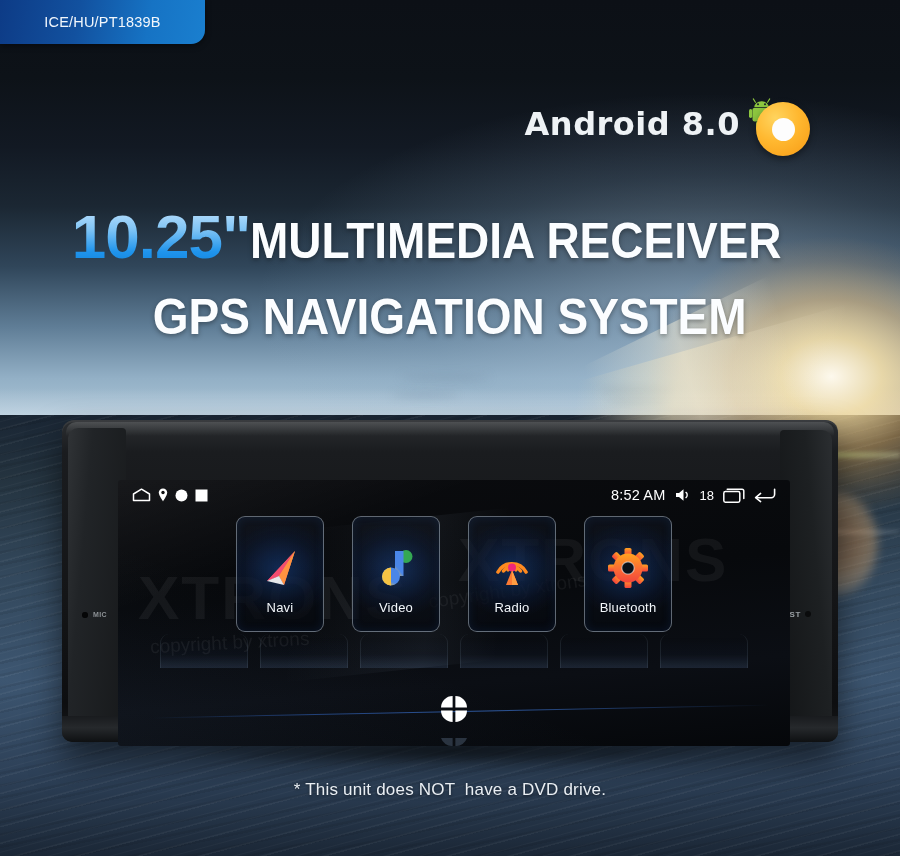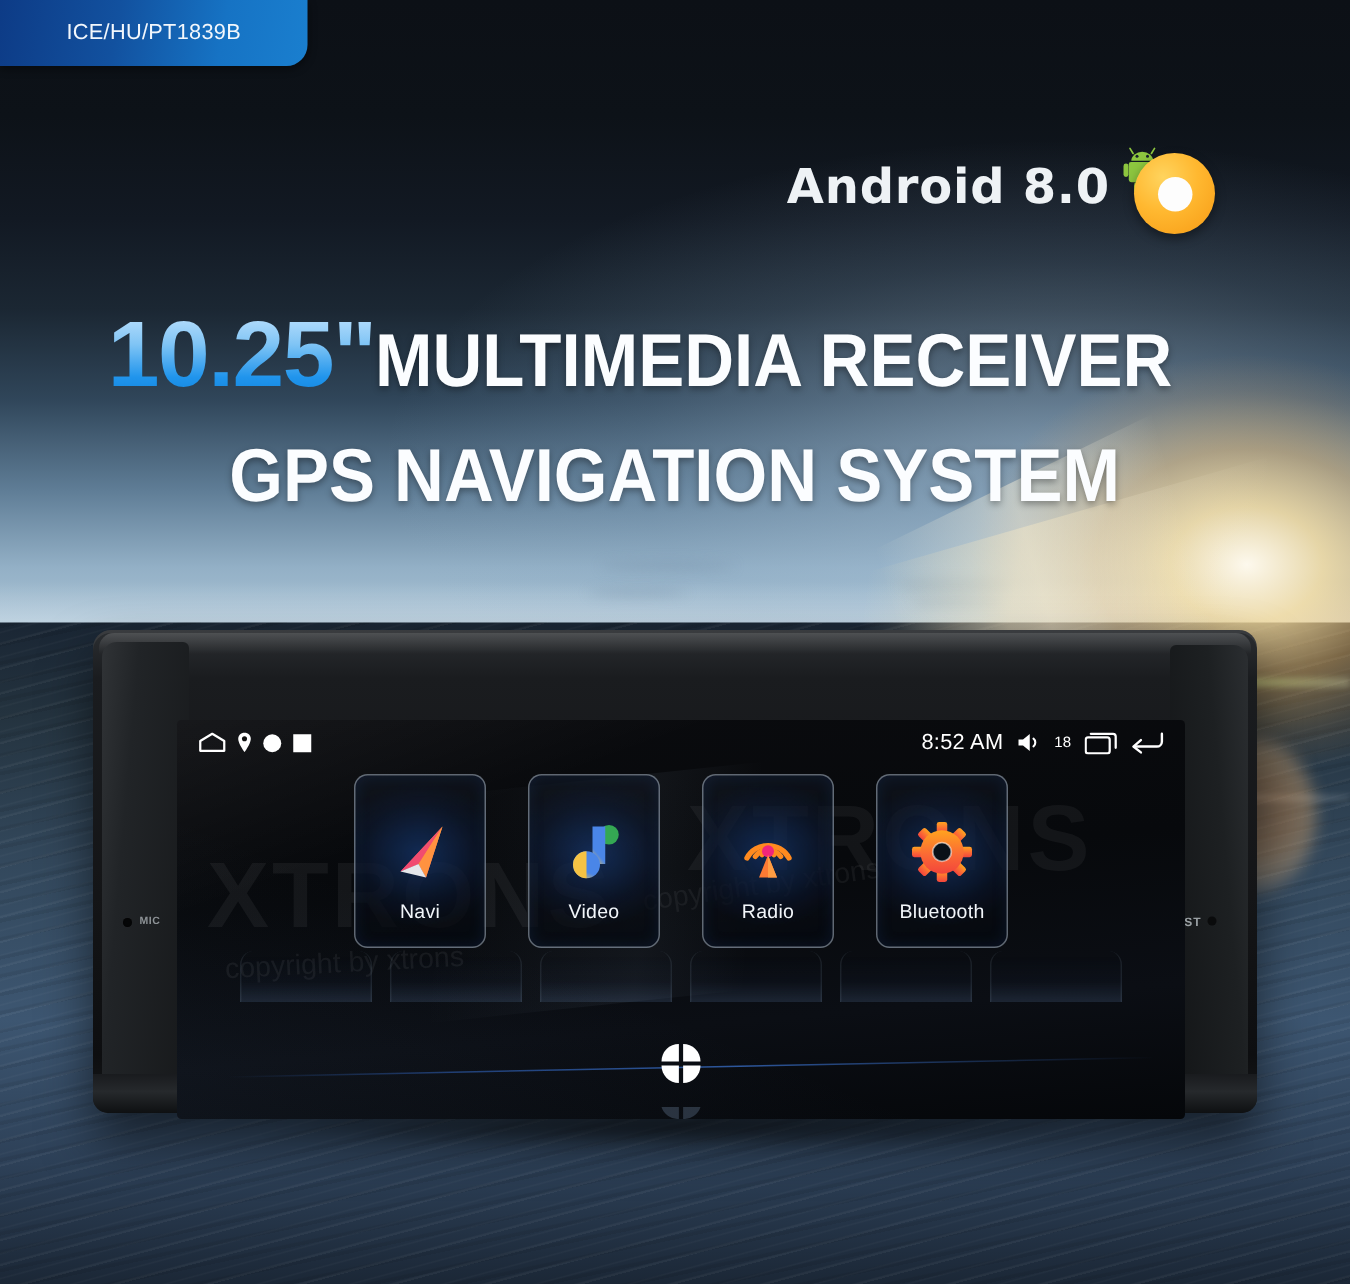--- a/index.html
+++ b/index.html
@@ -259,21 +259,21 @@
 
   
   .statusbar {
     position:absolute; left:0; top:0; width:100%; height:30px;
     display:flex; align-items:center; justify-content:space-between;
     padding:0 14px; z-index:4;
   }
   .sb-left { display:flex; align-items:center; gap:7px; }
   .sb-right { display:flex; align-items:center; gap:9px; }
   .sb-time { color:#fff; font-size:14.5px; letter-spacing:.2px; }
-  .sb-vol { color:#fff; font-size:10px; }
+  .sb-vol { color:#fff; font-size:13px; }
   .ic { display:inline-flex; align-items:center; }
 
   
   .tiles {
     position:absolute; left:0; top:36px; width:100%;
     display:flex; justify-content:center; align-items:flex-start; gap:28px; z-index:3;
   }
   .tile {
     position:relative; width:88px; height:116px;
     border:1px solid rgba(205,220,235,0.45); border-radius:9px;
@@ -564,14 +564,15 @@
         <svg width="30" height="18" viewBox="0 0 30 18">
           <path d="M13.6 0 v8 H2 A11.6 11.6 0 0 1 13.6 0 Z" fill="#9fc0e8"></path>
           <path d="M16.4 0 v8 H28 A11.6 11.6 0 0 0 16.4 0 Z" fill="#9fc0e8"></path>
         </svg>
       </span>
 
       <div class="screen-sheen"></div>
     </div>
   </div>
 
+  <div class="footnote">* This unit does NOT  have a DVD drive.</div>
 
 </div>
 
 </body></html>

